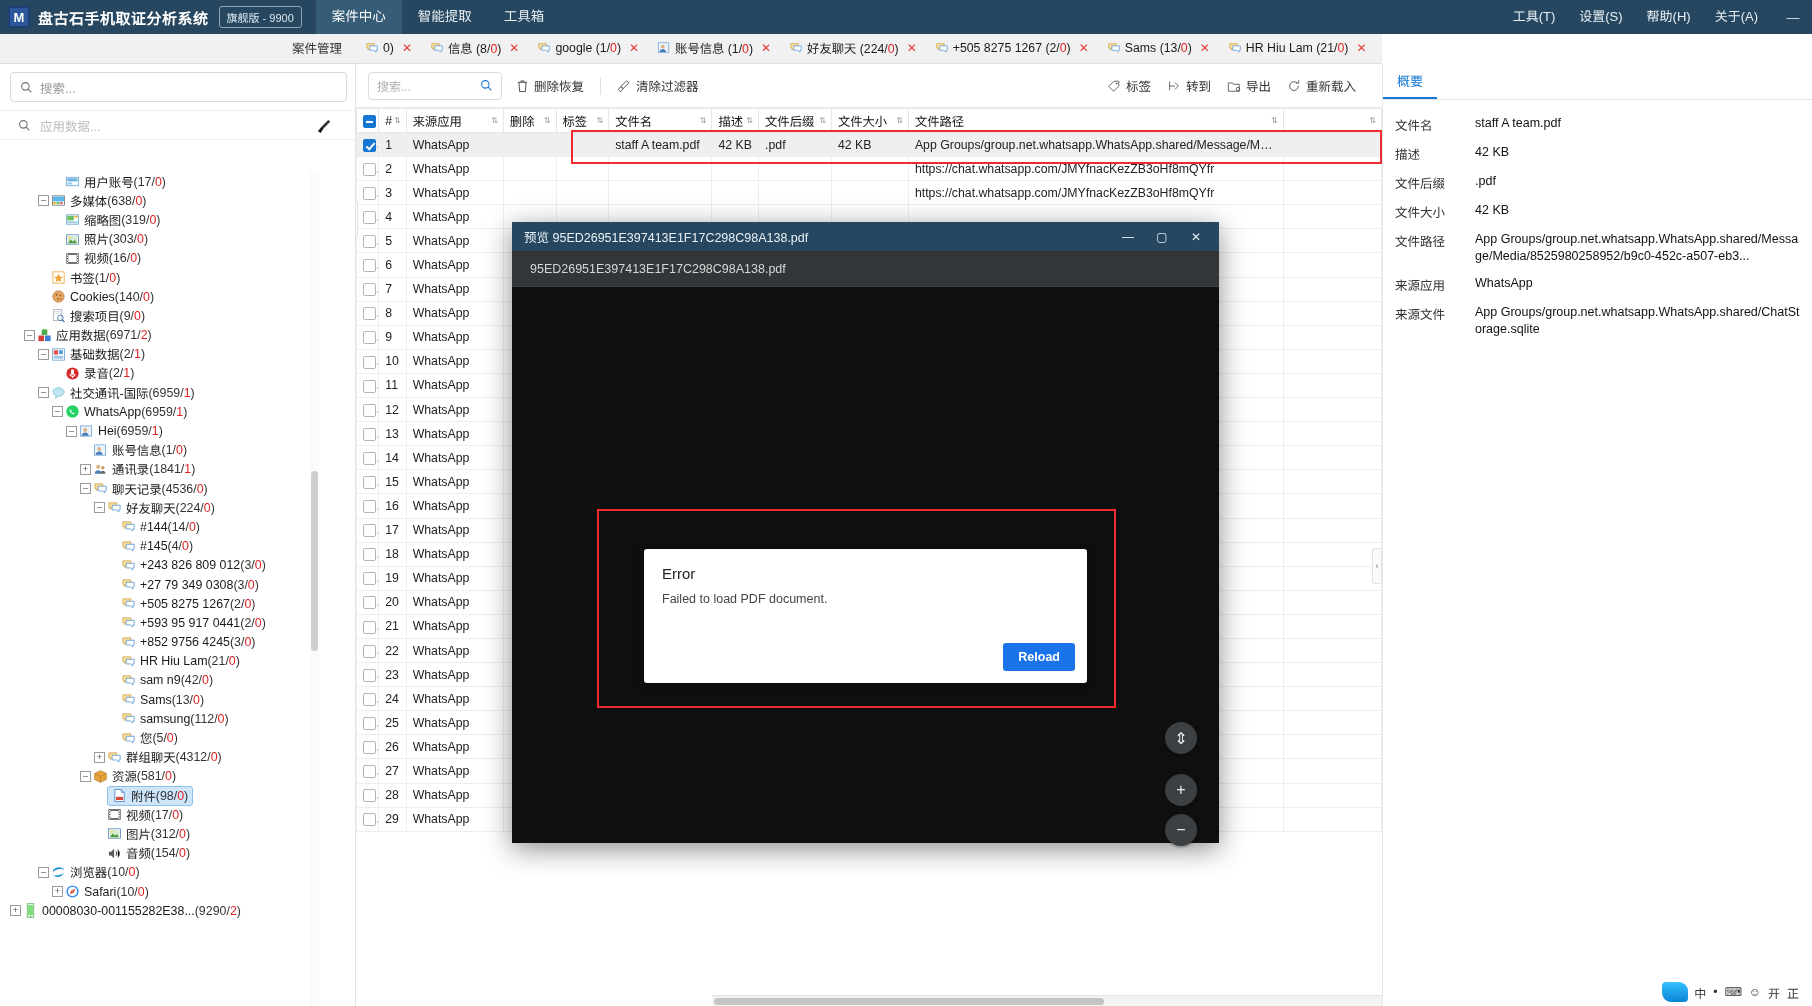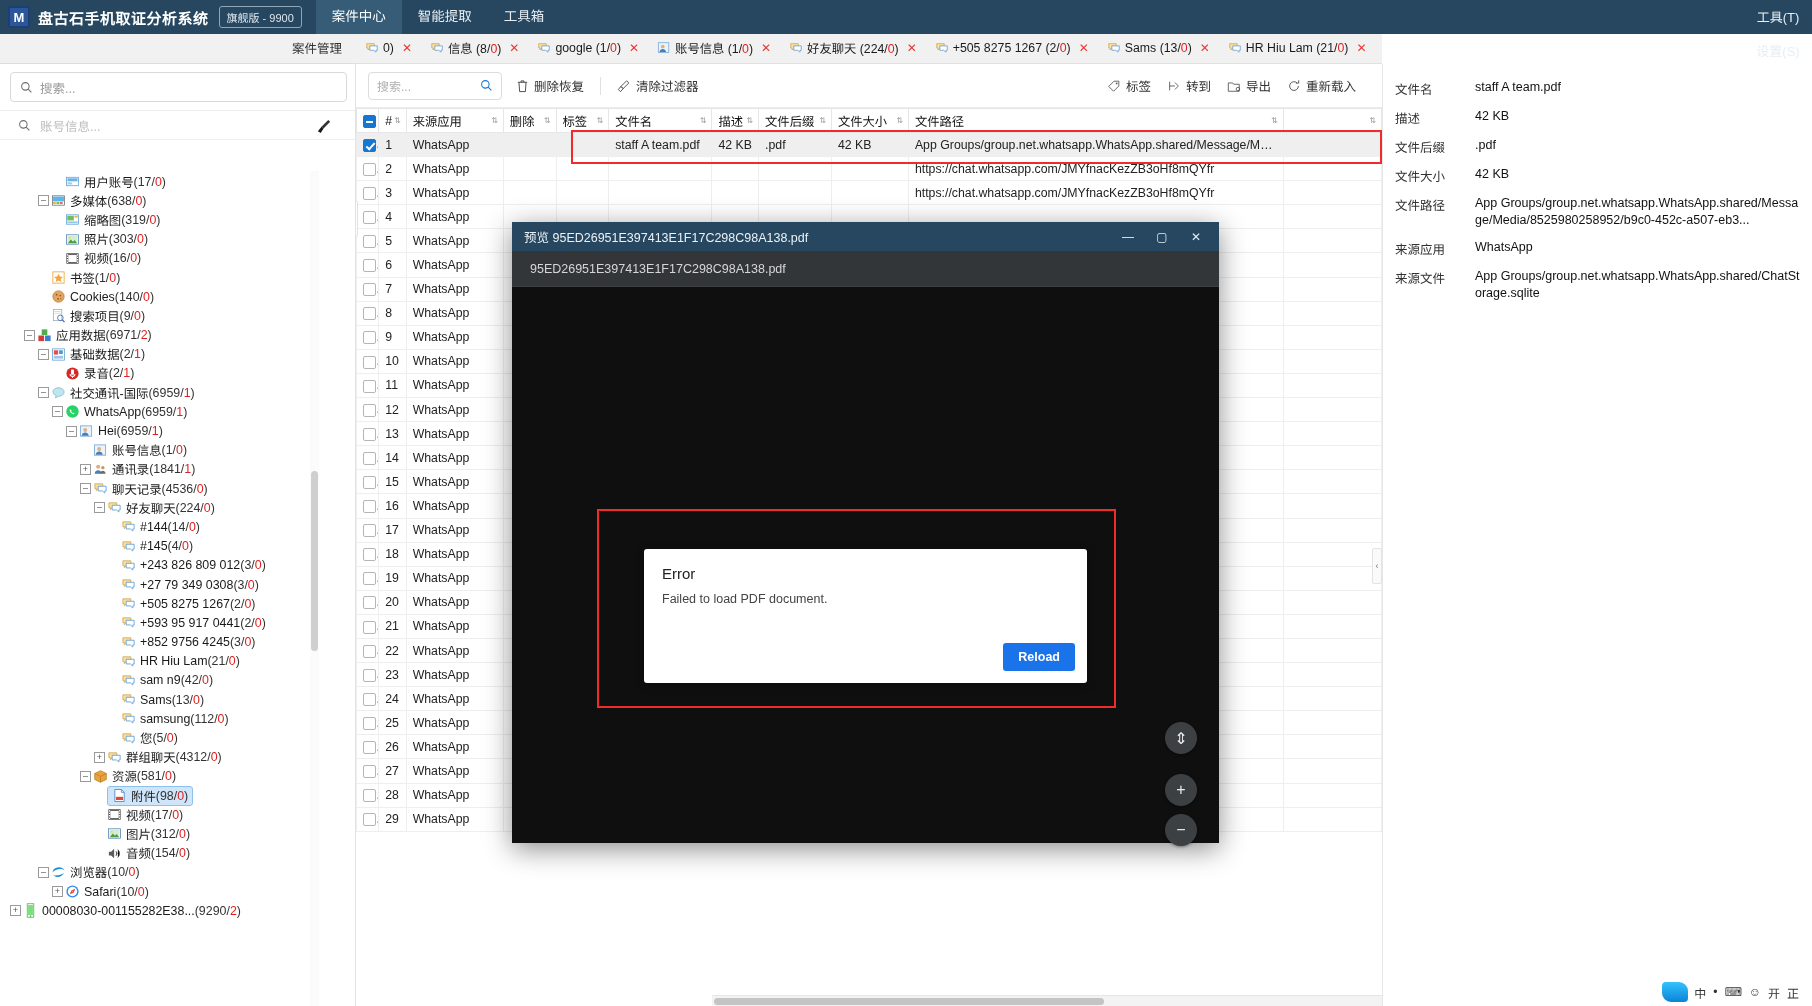--- a/index.html
+++ b/index.html
@@ -32,21 +32,21 @@
   .edition-badge {
     margin-left:10px; border:1px solid #8fa6b6; border-radius:3px;
     padding:2px 7px; font-size:11px; color:#dbe6ee;
   }
   .topnav { display:flex; align-items:center; height:34px; margin-left:14px; }
   .topnav-item {
     padding:0 16px; height:34px; line-height:34px; font-size:13.5px; cursor:pointer;
     color:#e7eef4;
   }
   .topnav-item.active { background:#375c77; color:#ffffff; }
-  .topright { margin-left:auto; display:flex; align-items:center; height:32px;flex-direction:column; }
+  .topright { margin-left:auto; display:flex; align-items:center; height:32px; }
   .topright-item { padding:0 12px; font-size:13px; color:#e7eef4; cursor:pointer; line-height:34px; }
   .win-btns { display:flex; align-items:center; margin-right:6px; margin-left:10px; }
   .win-btn { width:26px; height:34px; display:flex; align-items:center; justify-content:center; color:#dce7ef; font-size:13px; cursor:pointer;}
 
   
   .casetabs {
     position:absolute; left:0; top:34px; width:356px; height:30px;
     background:#f1f1f1; display:flex; align-items:flex-end;
     border-bottom:1px solid #ddd;
     flex-direction:column;
@@ -300,21 +300,21 @@
           <line x1="10" y1="10" x2="14" y2="14" stroke="#6d6d6d" stroke-width="1.3"></line>
         </svg>
         <span class="ph">搜索...</span>
       </div>
     </div>
     <div class="tree-search">
       <svg width="13" height="13" viewBox="0 0 16 16">
         <circle cx="6.6" cy="6.6" r="4.6" fill="none" stroke="#6d6d6d" stroke-width="1.3"></circle>
         <line x1="10" y1="10" x2="14" y2="14" stroke="#6d6d6d" stroke-width="1.3"></line>
       </svg>
-      <span class="ph">账号信息...</span>
+      <span class="ph">应用数据...</span>
       <span class="broom">
         <svg width="17" height="17" viewBox="0 0 18 18">
           <path d="M13 2 L15 4 L8 11 L6 9 Z" fill="#333"></path>
           <path d="M6 9 L8 11 L5 16 L2 14 Z" fill="#1a1a1a"></path>
         </svg>
       </span>
     </div>
     <div class="tree" id="tree-container">
       <div class="vscroll-left">
         <div class="thumb"></div>
@@ -1379,20 +1379,23 @@
       <div class="redbox-row"></div>
       <div class="rsplit">‹</div>
     </div>
 
     <div class="hscroll">
       <div class="thumb"></div>
     </div>
   </div>
 
   <div class="rightpanel">
+    <div class="rtabs">
+      <div class="rtab">概要</div>
+    </div>
     <div class="rbody" id="rbody">
         <div class="rrow">
           <div class="rkey">文件名</div>
           <div class="rval">staff A team.pdf</div>
         </div>
         <div class="rrow">
           <div class="rkey">描述</div>
           <div class="rval">42 KB</div>
         </div>
         <div class="rrow">

